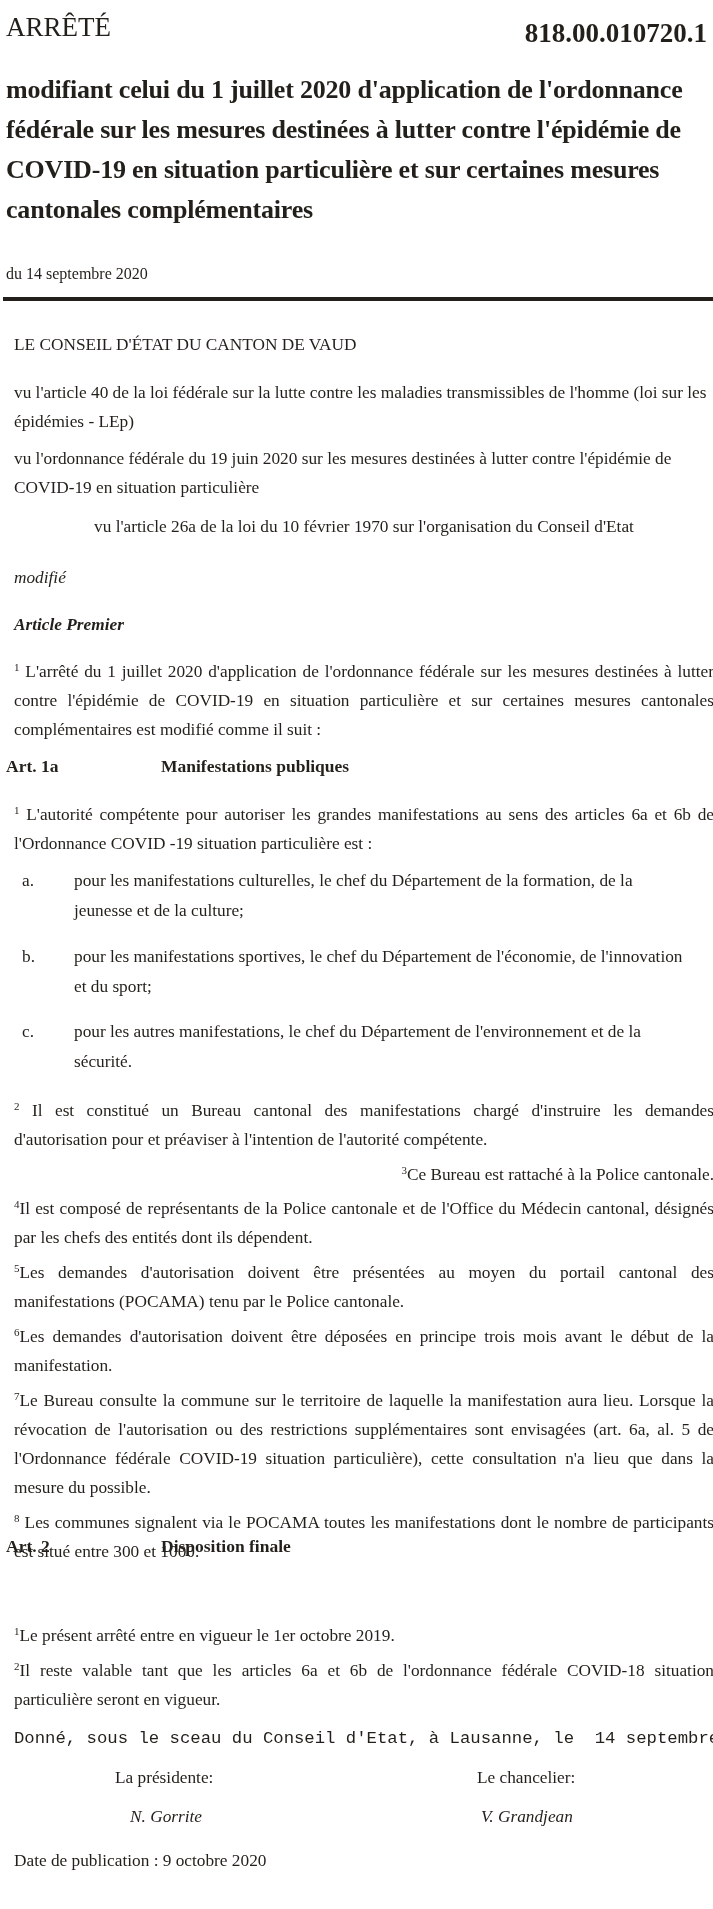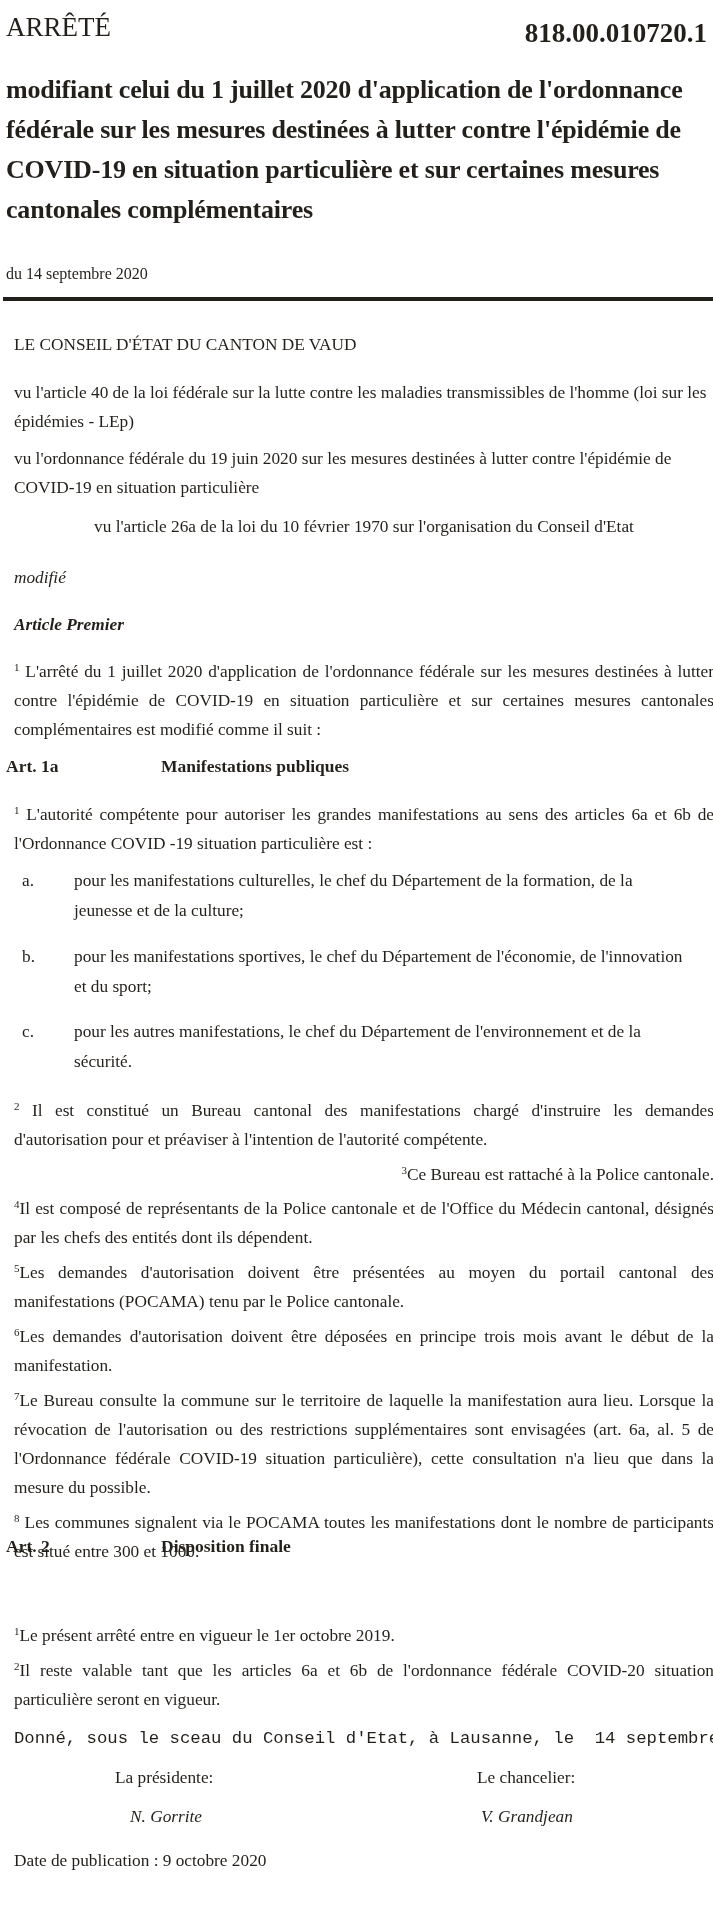--- a/index.html
+++ b/index.html
@@ -80,21 +80,21 @@
   <div class="p justify" style="top:1258px;"><sup>5</sup><span>Les demandes d'autorisation doivent être présentées au moyen du portail cantonal des manifestations (POCAMA) tenu par le Police cantonale.</span></div>
   <div class="p justify" style="top:1322px;"><sup>6</sup><span>Les demandes d'autorisation doivent être déposées en principe trois mois avant le début de la manifestation.</span></div>
   <div class="p justify" style="top:1386px;"><sup>7</sup><span>Le Bureau consulte la commune sur le territoire de laquelle la manifestation aura lieu. Lorsque la révocation de l'autorisation ou des restrictions supplémentaires sont envisagées (art. 6a, al. 5 de l'Ordonnance fédérale COVID-19 situation particulière), cette consultation n'a lieu que dans la mesure du possible.</span></div>
   <div class="p justify" style="top:1508px;"><sup>8</sup> <span>Les communes signalent via le POCAMA toutes les manifestations dont le nombre de participants est situé entre 300 et 1000.</span></div>
 
   <div class="art-head" style="top:1536px; ">
     <span class="num">Art. 2</span><span>Disposition finale</span>
   </div>
 
   <div class="p" style="top:1621px;"><sup>1</sup><span>Le présent arrêté entre en vigueur le 1er octobre 2019.</span></div>
-  <div class="p justify" style="top:1656px;"><sup>2</sup><span>Il reste valable tant que les articles 6a et 6b de l'ordonnance fédérale COVID-20 situation particulière seront en vigueur.</span></div>
+  <div class="p justify" style="top:1656px;"><sup>2</sup><span>Il reste valable tant que les articles 6a et 6b de l'ordonnance fédérale COVID-18 situation particulière seront en vigueur.</span></div>
 
   <div class="p" style="top:1724px; white-space:pre;font-family:Liberation Mono, monospace;">Donné, sous le sceau du Conseil d'Etat, à Lausanne, le  14 septembre 2020.</div>
 
   <div class="sig" style="left:115px; top:1768px;">La présidente:</div>
   <div class="sig" style="left:477px; top:1768px;">Le chancelier:</div>
   <div class="sig italic" style="left:130px; top:1807px;">N. Gorrite</div>
   <div class="sig italic" style="left:481px; top:1807px;">V. Grandjean</div>
 
   <div class="p" style="top:1846px;">Date de publication : 9 octobre 2020</div>
 

